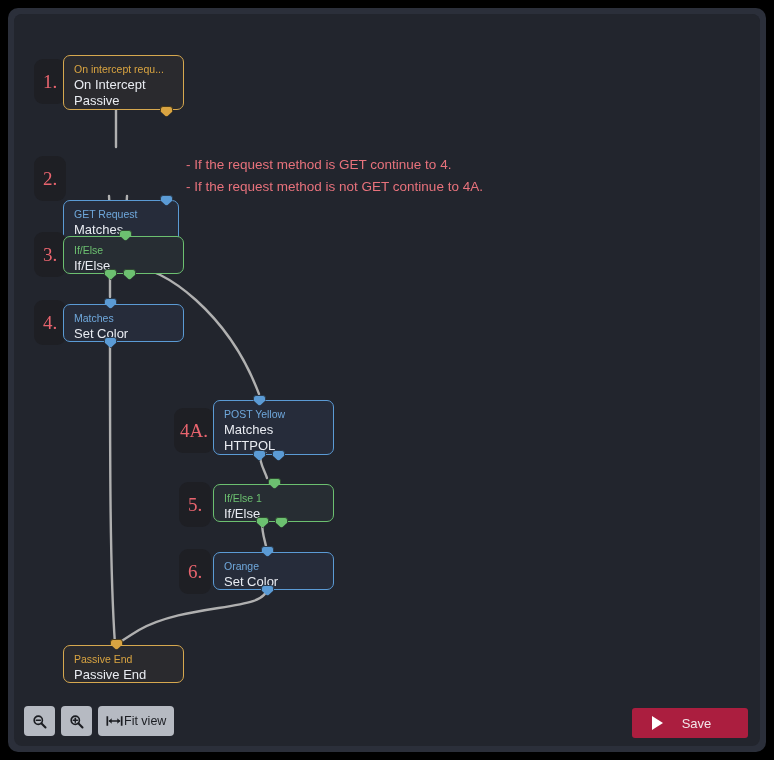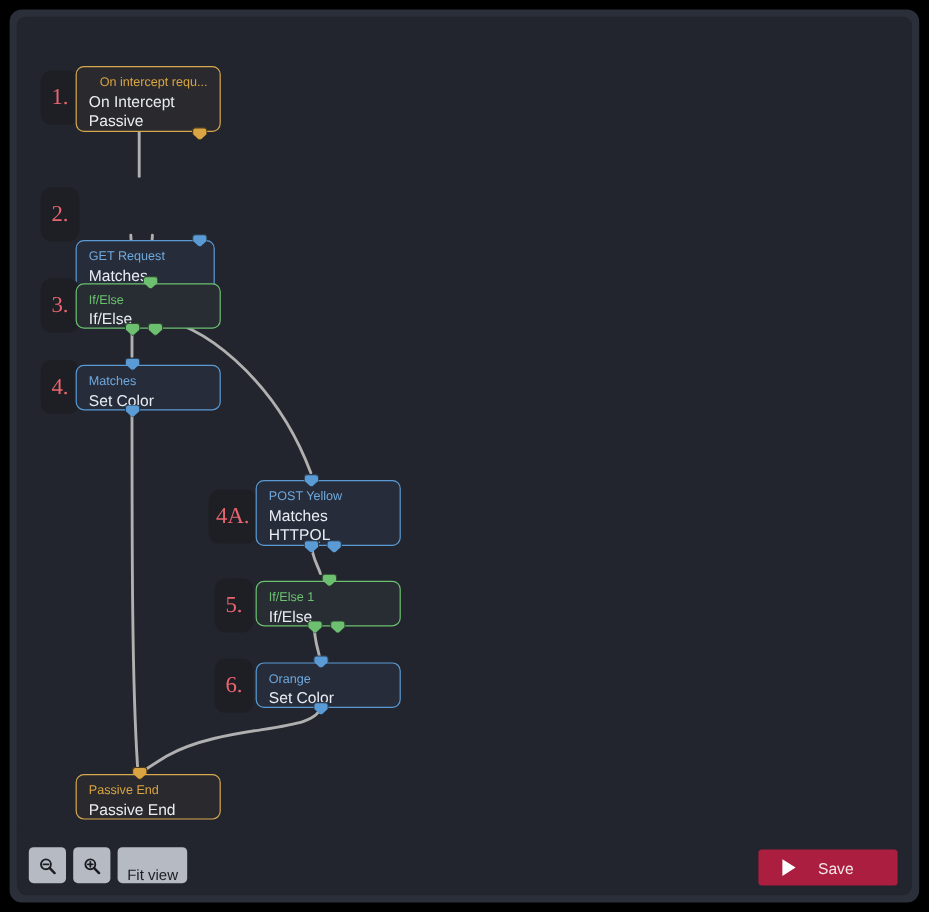--- a/index.html
+++ b/index.html
@@ -76,21 +76,21 @@
   .node .node-title {
     font-size: 13px;
     line-height: 15.5px;
     color: #e9ecf2;
   }
 
   .node.start {
     border-color: #d6a84f;
     background: #2a2a2e;
   }
-  .node.start .node-type { color: #d9a441; text-align: right; }
+  .node.start .node-type { color: #d9a441; }
 
   .node.cond {
     border-color: #6cc070;
     background: #272d33;
   }
   .node.cond .node-type { color: #6cc070; }
 
   .node.end {
     border-color: #d6a84f;
     background: #2a2a2e;
@@ -155,21 +155,21 @@
     min-width: 30px;
     display: flex;
     align-items: center;
     justify-content: center;
     color: #1b1d22;
     font-size: 12.5px;
     padding: 0 8px;
     cursor: pointer;
   }
   .ctl-btn svg { display: block; }
-  #fit-view-btn { gap: 16px; flex-direction: column; }
+  #fit-view-btn { gap: 1px; }
 
   #save-button {
     position: absolute;
     right: 12px;
     bottom: 8px;
     background: #ab1e3f;
     border: none;
     border-radius: 3px;
     width: 116px;
     height: 30px;
@@ -220,20 +220,24 @@
 
       <div class="badge" style="left:20px; top:142px; width:32px; height:45px;">2.</div>
       <div class="node" style="left:49px; top:138px; width:116px; height:55px;margin-top:48px;">
         <div class="node-type">GET Request</div>
         <div class="node-title">Matches HTTPQL</div>
         <div class="handle round" style="left:96px; top:-6px;"></div>
         <div class="handle round" style="left:39px; top:49px;"></div>
         <div class="handle round" style="left:57px; top:49px;"></div>
       </div>
 
+      <div id="annotation">
+        <div>- If the request method is GET continue to 4.</div>
+        <div>- If the request method is not GET continue to 4A.</div>
+      </div>
 
       <div class="badge" style="left:20px; top:218px; width:32px; height:45px;">3.</div>
       <div class="node cond" style="left:49px; top:222px; width:121px; height:38px;">
         <div class="node-type">If/Else</div>
         <div class="node-title">If/Else</div>
         <div class="handle round green" style="left:55px; top:-7px;"></div>
         <div class="handle round green" style="left:40px; top:32px;"></div>
         <div class="handle round green" style="left:59px; top:32px;"></div>
       </div>
 

